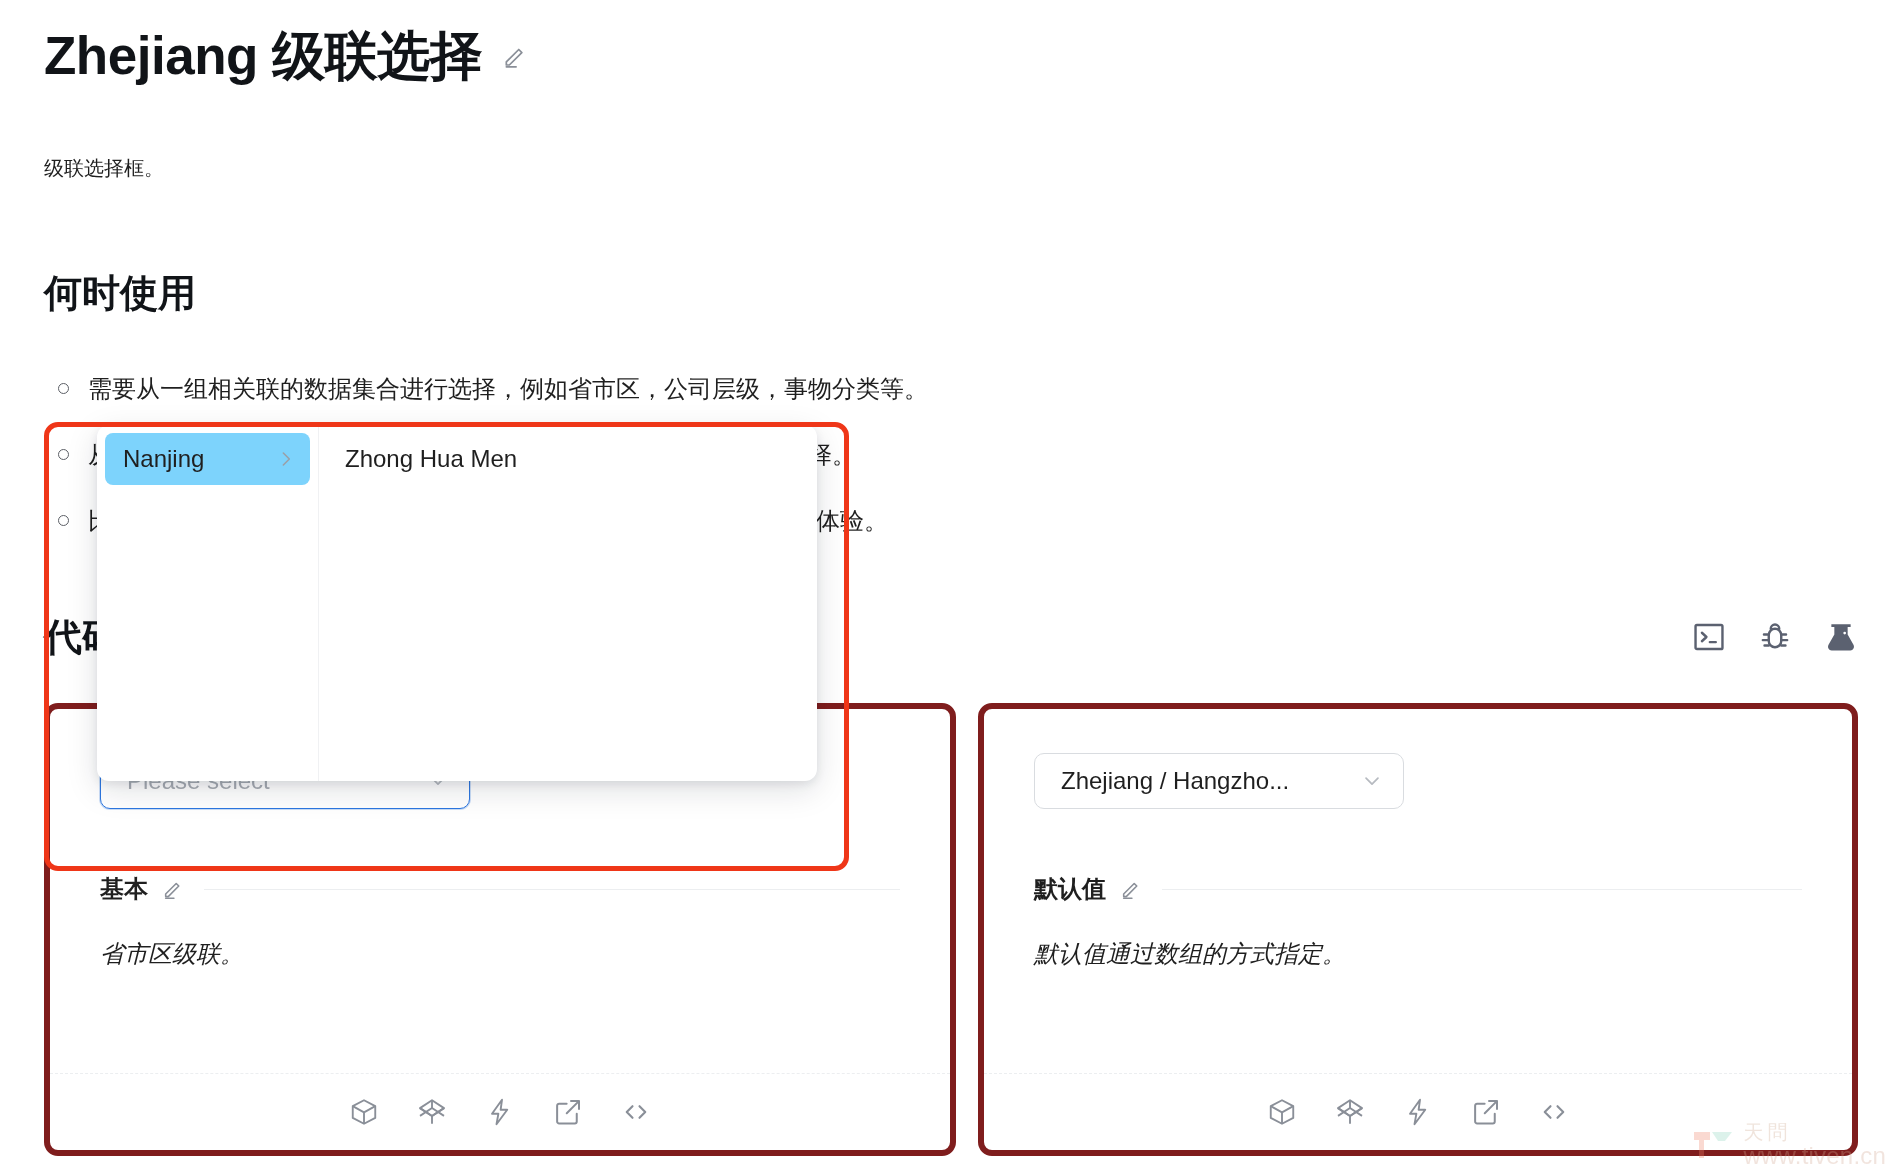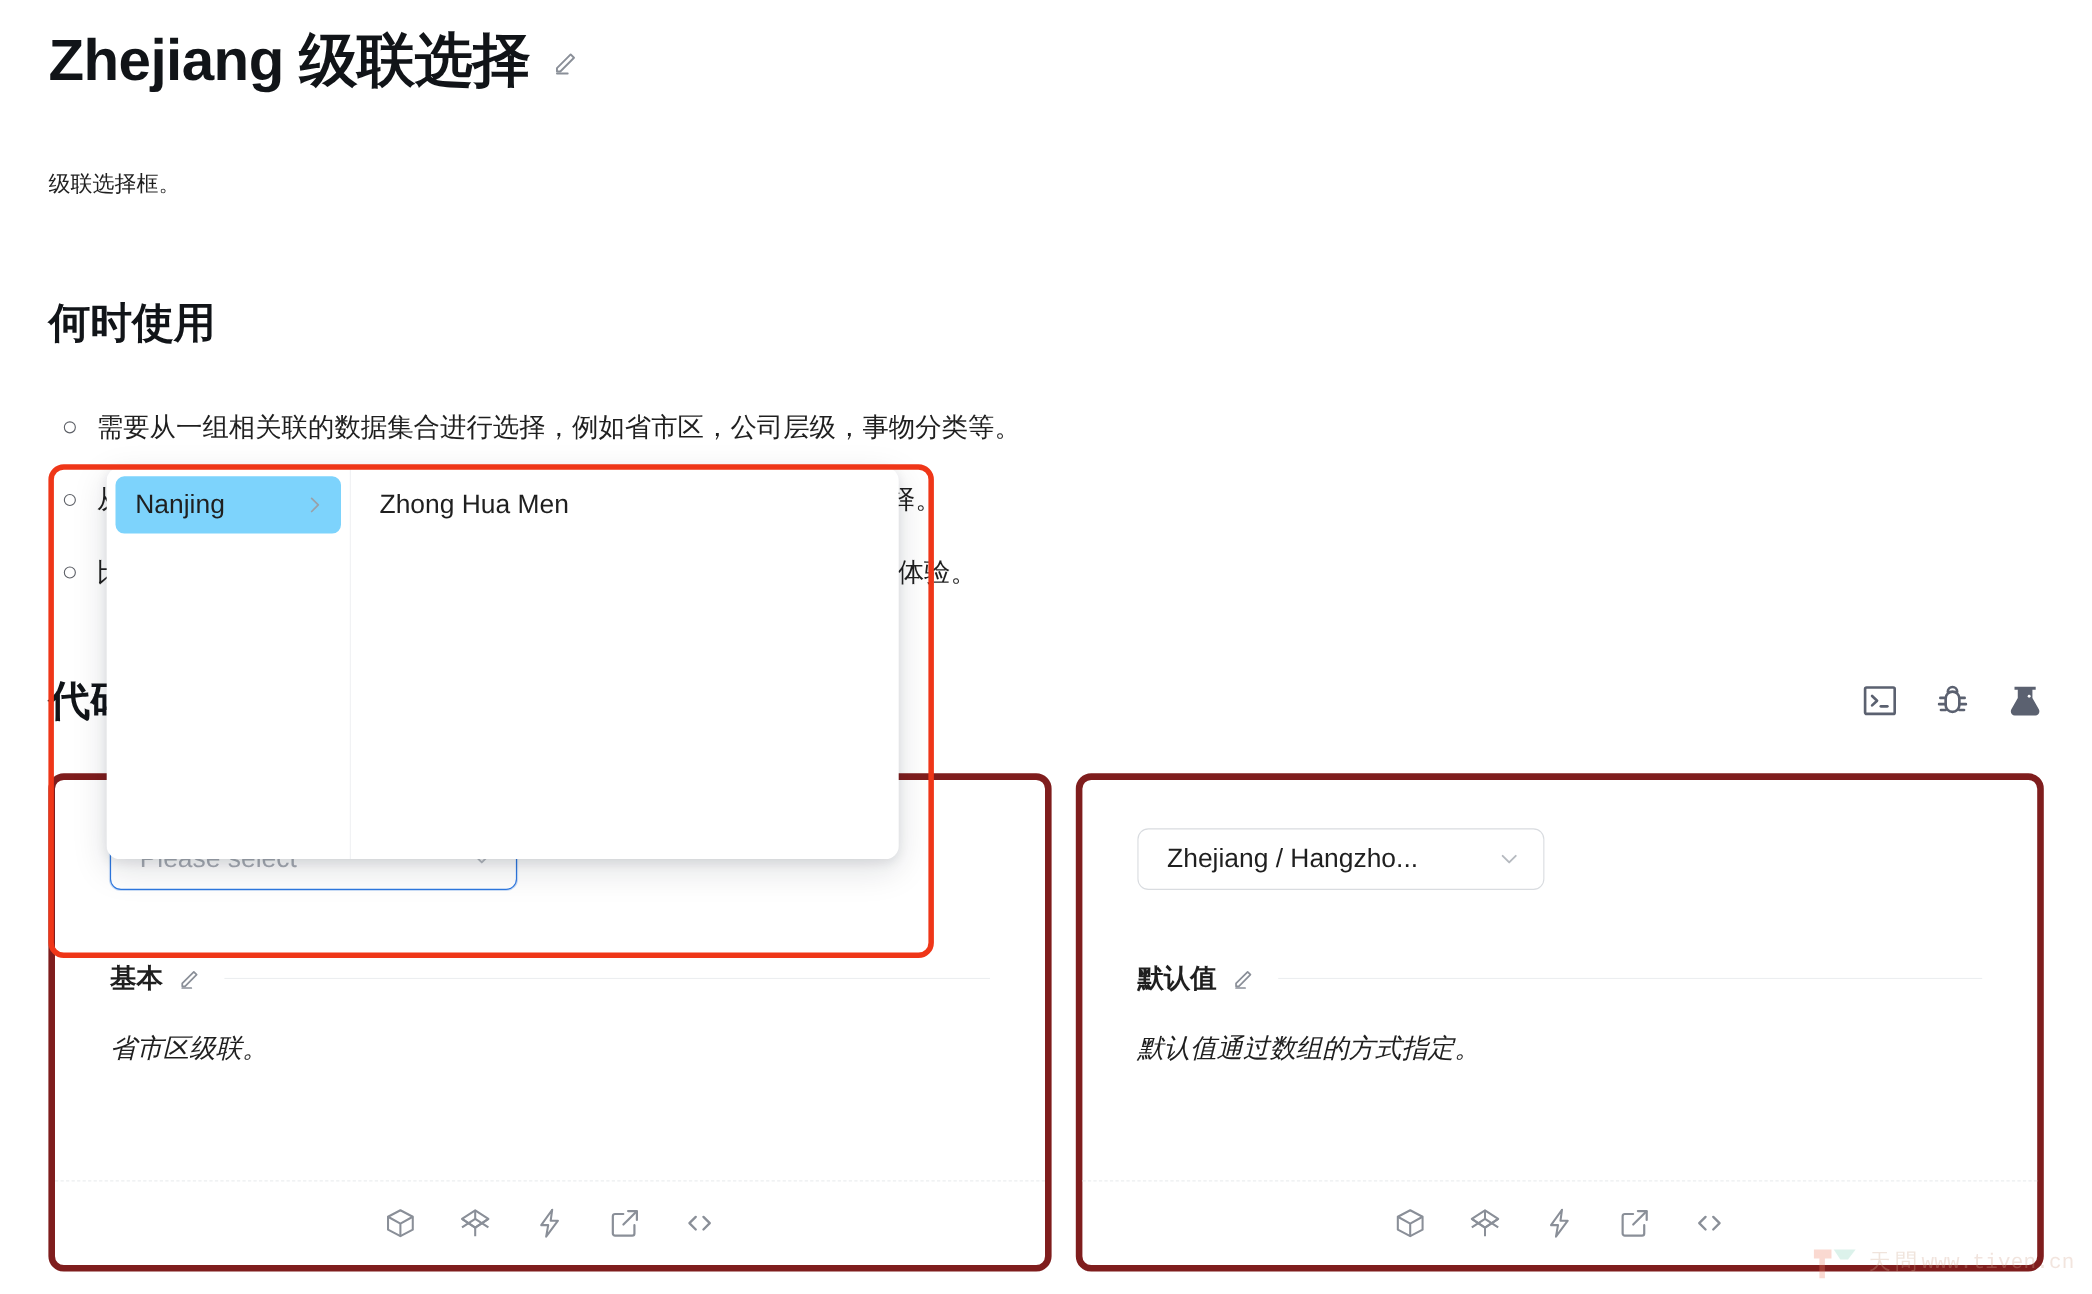--- a/index.html
+++ b/index.html
@@ -328,31 +328,30 @@
     gap: 10px;
     opacity: 0.30;
     z-index: 5;
   }
   .watermark .wm-logo {
     width: 42px; height: 38px; flex:none;
   }
   .watermark .wm-logo svg { display:block; width:100%; height:100%; }
   .watermark .wm-text {
     display: flex;
-    flex-direction: row;
+    flex-direction: column;
     line-height: 1.05;
-    font-family: Liberation Mono, monospace;
   }
   .watermark .wm-cn {
     font-size: 20px;
     color: #cfa98f;
     letter-spacing: 4px;
   }
   .watermark .wm-url {
-    font-size: 19px;
+    font-size: 24px;
     color: #d4a893;
     letter-spacing: 0.2px;
   }
 </style>
 </head>
 <body>
 
 <div class="page">
 
   <div class="doc-header">

